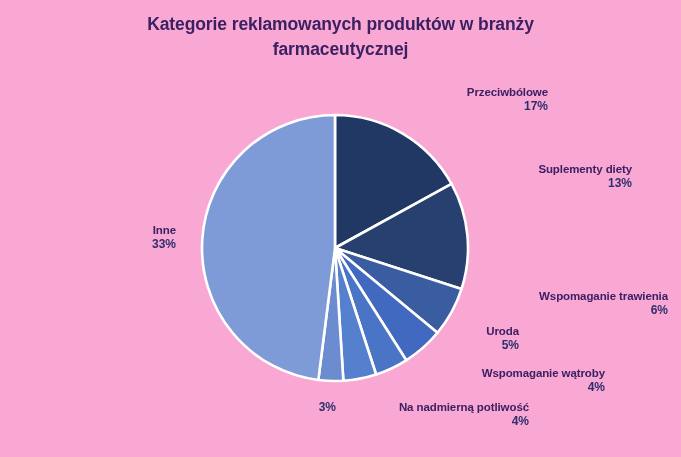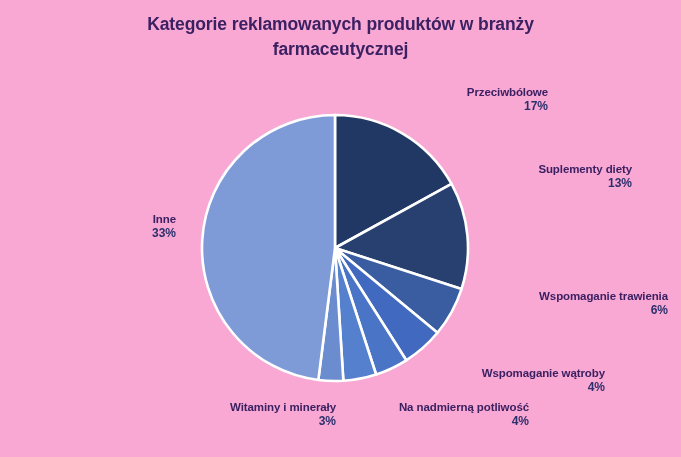--- a/index.html
+++ b/index.html
@@ -91,34 +91,37 @@
   <div class="slice-label lbl-center" style="left:440px; top:162px; width:192px;">
     <span>Suplementy diety</span>
     <span class="pct">13%</span>
   </div>
 
   <div class="slice-label lbl-center" style="left:458px; top:289px; width:210px;">
     <span>Wspomaganie trawienia</span>
     <span class="pct">6%</span>
   </div>
 
+  <div class="slice-label lbl-center" style="left:409px; top:324px; width:110px;">
+    <span>Uroda</span>
+    <span class="pct">5%</span>
+  </div>
 
   <div class="slice-label lbl-center" style="left:409px; top:366px; width:196px;">
     <span>Wspomaganie wątroby</span>
     <span class="pct">4%</span>
   </div>
 
   <div class="slice-label lbl-center" style="left:333px; top:400px; width:196px;">
     <span>Na nadmierną potliwość</span>
     <span class="pct">4%</span>
   </div>
 
   <div class="slice-label lbl-center" style="left:184px; top:400px; width:152px;">
-    <span>Witaminy i minerały</span>
     <span class="pct">3%</span>
   </div>
 
-  <div class="slice-label lbl-center" style="left:104px; top:212px; width:72px;">
+  <div class="slice-label lbl-center" style="left:104px; top:223px; width:72px;">
     <span>Inne</span>
     <span class="pct">33%</span>
   </div>
 
 </div>
 
 </body></html>

